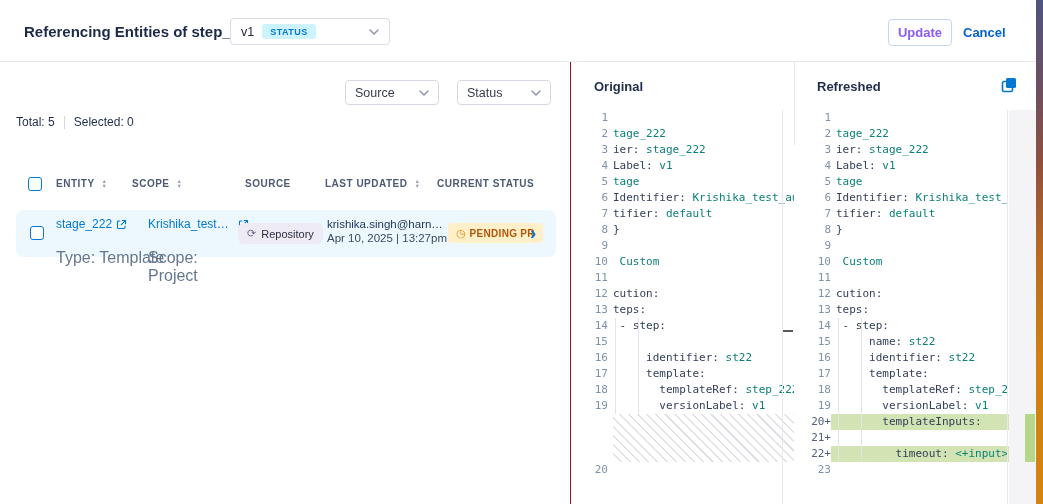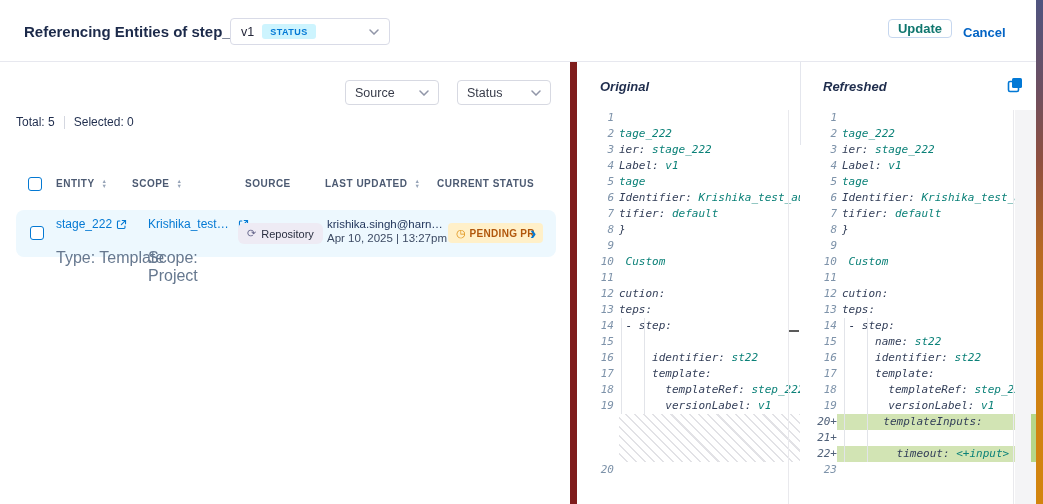--- a/index.html
+++ b/index.html
@@ -7,21 +7,21 @@
   .app { position:relative; width:1043px; height:504px; background:#fff; overflow:hidden; }
 
   
   .hdr { position:absolute; left:0; top:0; width:100%; height:62px; background:#fff; border-bottom:1px solid #e7e8ef; z-index:2; }
   .page-title { position:absolute; left:24px; top:23px; font-size:15px; font-weight:700; color:#1c2a4a; }
   .version-select { position:absolute; left:230px; top:18px; width:160px; height:27px; border:1px solid #d9dbe7; border-radius:4px; background:#fff; display:flex; align-items:center; gap:8px; padding:0 10px; cursor:pointer; }
   .version-label { font-size:12.5px; color:#24273a; }
   .stable-badge { background:#cdf4fe; color:#0278d5; font-size:9px; font-weight:700; letter-spacing:.5px; padding:2.5px 8px; border-radius:3px; }
   .chev { width:10px; height:6px; display:inline-block; }
   .version-select .chev { margin-left:auto; }
-  .update-btn { position:absolute; left:888px; top:19px; width:64px; height:19px; border:1px solid #c6d7ef; border-radius:4px; background:#fff; color:#0f766e; font-size:13px; font-weight:700; font-family:inherit; }
+  .update-btn { position:absolute; left:888px; top:19px; width:64px; height:27px; border:1px solid #c6d7ef; border-radius:4px; background:#fff; color:#8b5cf6; font-size:13px; font-weight:700; font-family:inherit; }
   .cancel-btn { position:absolute; left:963px; top:19px; height:27px; border:none; background:none; color:#0364c5; font-size:13px; font-weight:700; font-family:inherit; cursor:pointer; }
 
   
   .left-panel { position:absolute; left:0; top:62px; width:570px; bottom:0; background:#fff; }
   .search-box { position:absolute; left:16px; top:18px; width:316px; height:25px; border:1px solid #d7d9e2; border-radius:4px; display:flex; align-items:center; padding-left:9px; gap:7px; background:#fff; }
   .search-box input { border:none; outline:none; flex:1; font-size:12.5px; color:#333; font-family:inherit; background:transparent; }
   .search-box input::placeholder { color:#9aa0ae; }
   .filter { position:absolute; top:18px; height:25px; border:1px solid #d7d9e2; border-radius:4px; background:#fff; display:flex; align-items:center; padding:0 9px; gap:8px; cursor:pointer; }
   .filter span { font-size:12.5px; color:#383c4a; }
   .filter .chev { margin-left:auto; }
@@ -48,34 +48,34 @@
   .chip .glyph { color:#67678c; font-size:11px; }
   .c-updated { left:311px; top:8px; position:absolute; width:120px; }
   .c-updated .l1 { font-size:11.5px; color:#22365c; white-space:nowrap; overflow:hidden; text-overflow:ellipsis; }
   .c-updated .l2 { font-size:11.5px; color:#3c4a63; margin-top:2px; white-space:nowrap; }
   .status-badge { position:absolute; left:432px; top:13px; height:20px; background:#fff0c9; border-radius:4px; display:flex; align-items:center; gap:4px; padding:0 8px; }
   .status-badge .glyph { color:#de8f12; font-size:11px; }
   .status-badge b { font-size:10px; font-weight:700; letter-spacing:.3px; color:#b1570c; }
   .row-chevron { position:absolute; left:514px; top:10px; font-size:19px; font-weight:700; color:#0479d3; cursor:pointer; line-height:26px; }
 
   
-  .diff-panel { position:absolute; left:570px; top:62px; right:7px; bottom:0; background:#fff; border-left:7px solid #7f1d1d;font-style:italic; }
+  .diff-panel { position:absolute; left:570px; top:62px; right:7px; bottom:0; background:#fff; border-left:1px solid #7f1d1d; }
   .pane-title { position:absolute; top:17px; font-size:13px; font-weight:700; color:#1f2d4d; }
   .pt-orig { left:23px; } .pt-refresh { left:246px; }
   .copy-btn { position:absolute; left:430px; top:14px; width:18px; height:18px; background:none; border:none; cursor:pointer; padding:0; }
   .hdr-divider { position:absolute; left:223px; top:0; width:1px; height:83px; background:#e4e6ed; }
 
   .editor { position:absolute; top:48px; bottom:0; overflow:hidden; font-family:"DejaVu Sans Mono","Liberation Mono",monospace; font-size:11px; line-height:16px; }
   .ed-orig { left:13px; width:210px; }
   .ed-refresh { left:236px; width:208px; }
   .cl { display:flex; height:16px; }
   .ln { width:24px; flex:none; text-align:right; color:#7e93aa; }
   .ln-added { color:#51627a; }
   .code { margin-left:5px; white-space:pre; flex:1; overflow:hidden; }
-  .added .code { margin-left:0; background:#d2e4b4; }
+  .added .code { margin-left:0; padding-left:5px; background:#d2e4b4; }
   .selbg { background:#d9e0e8; }
   .t-k { color:#323e58; } .t-v { color:#0b8178; } .t-w { color:#a2b1c0; }
   .hatch { height:48px; margin-left:29px; background:repeating-linear-gradient(45deg,#ffffff 0px,#ffffff 5px,#e2e2e6 5px,#e2e2e6 6.5px); }
 
   .guide { position:absolute; width:1px; background:#e2e4e9; z-index:3; }
   .g-o1 { left:44px; top:256px; height:96px; } .g-o2 { left:67px; top:256px; height:96px; }
   .g-r1 { left:267px; top:256px; height:144px; } .g-r2 { left:290px; top:256px; height:144px; }
 
   .ruler-line { position:absolute; top:48px; bottom:0; width:1px; background:#e9e9ed; }
   .rl-orig { left:211px; } .rl-refresh { left:436px; }

